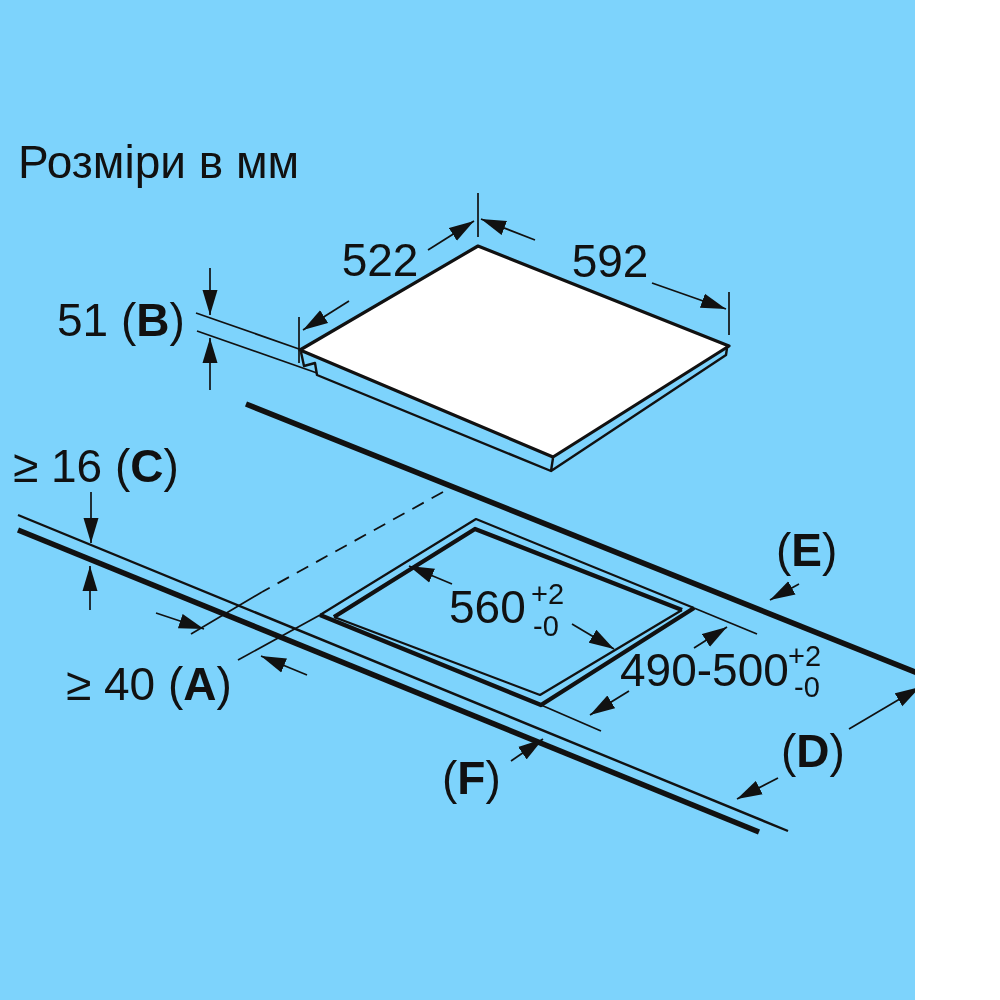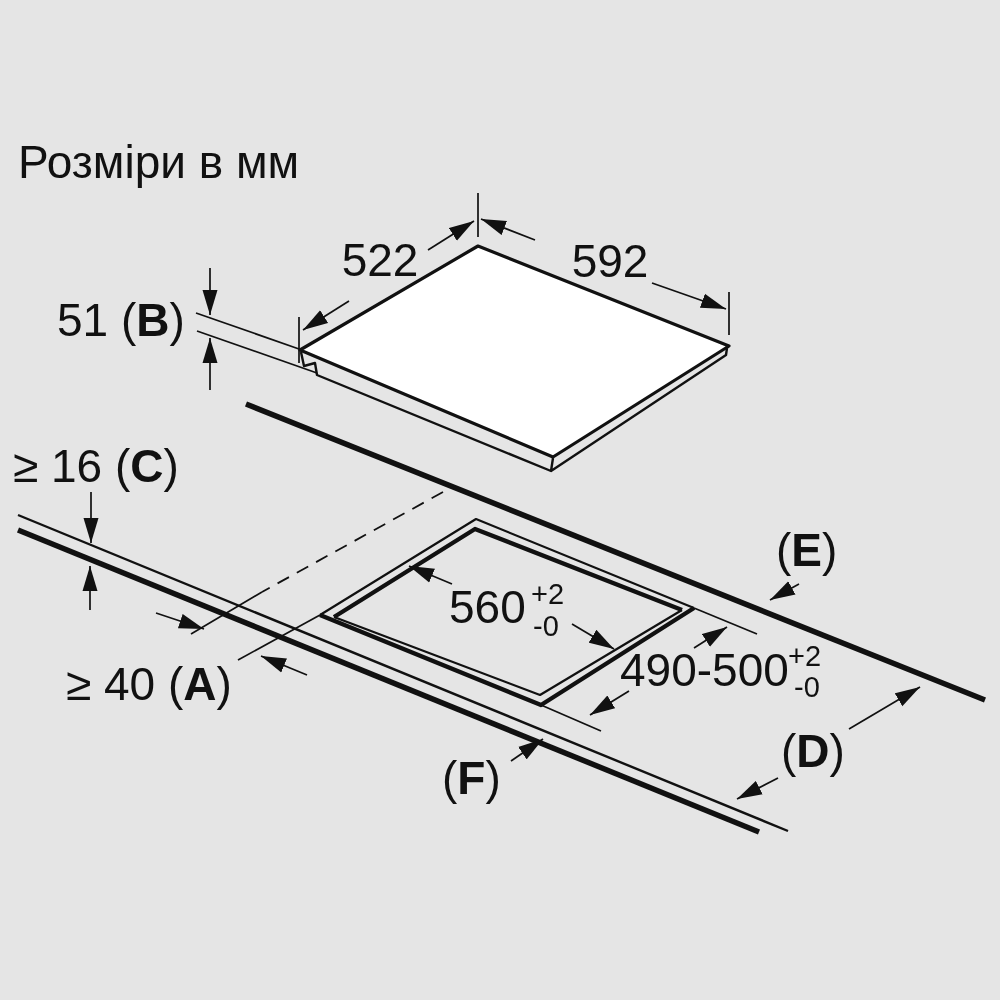--- a/index.html
+++ b/index.html
@@ -1,17 +1,17 @@
 <!DOCTYPE html>
 <html><head>
 <meta charset="utf-8">
 <style>
   html,body{margin:0;padding:0;background:#ffffff;}
-  .stage{position:relative;width:1000px;height:1000px;background:#e5e5e5;overflow:hidden;
-         font-family:"Liberation Sans", sans-serif;}
+  .stage{position:relative;width:896px;height:1000px;background:#7dd3fc;overflow:hidden;
+         font-family:"Liberation Sans", sans-serif;padding-left:19px;}
   svg{position:absolute;left:0;top:0;}
   svg text{fill:#111;font-family:"Liberation Sans", sans-serif;}
   .t46{font-size:46px;}
   .t29{font-size:29px;}
   .b{font-weight:bold;}
   .ln{stroke:#111;fill:none;stroke-linejoin:round;}
   .s17{stroke-width:1.7px;}
   .s18{stroke-width:1.8px;}
   .s22{stroke-width:2.2px;}
   .s24{stroke-width:2.4px;}

